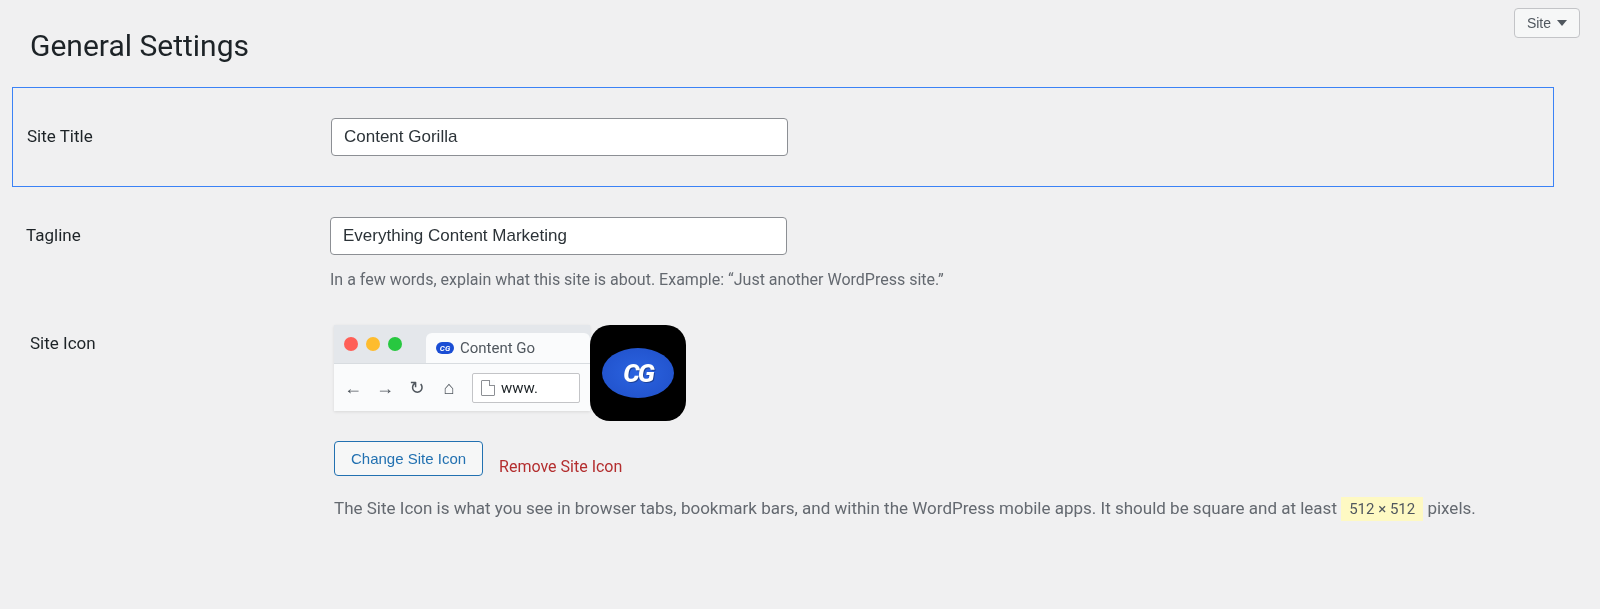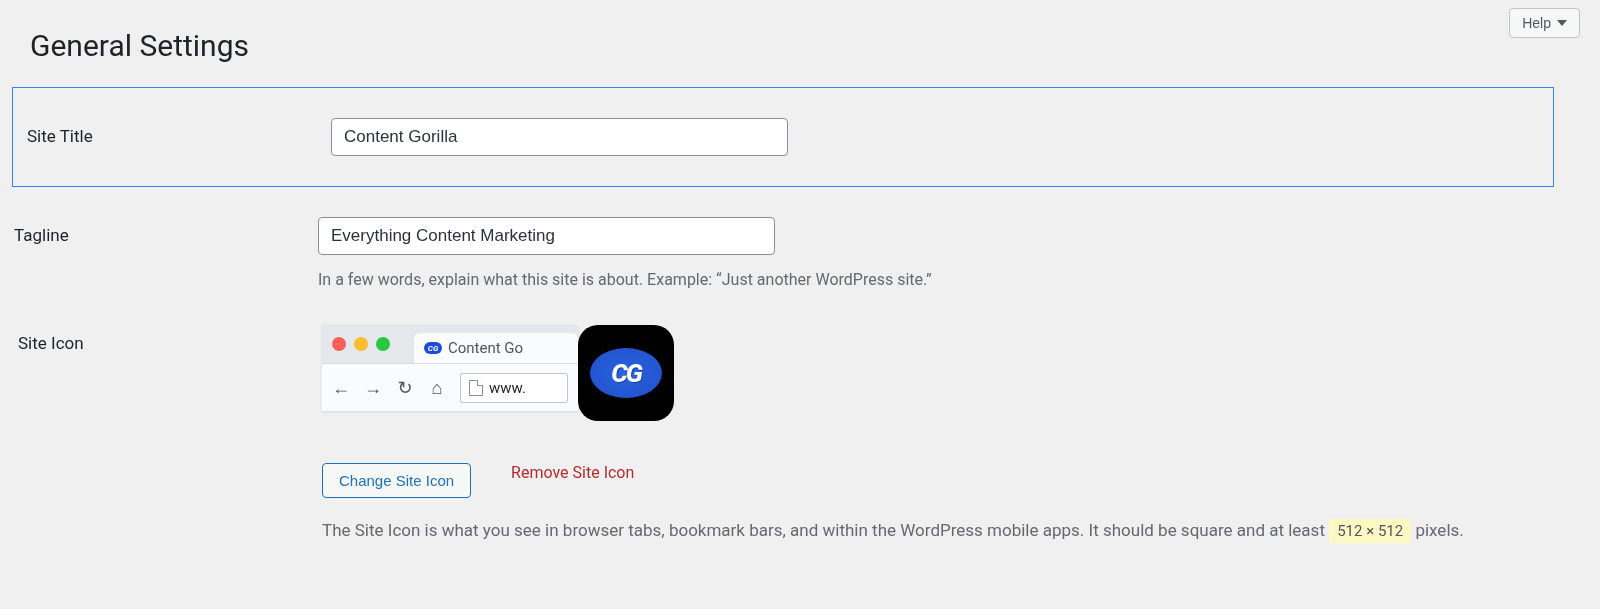--- a/index.html
+++ b/index.html
@@ -167,24 +167,24 @@
   .app-icon-inner span {
     color: #fff;
     font-size: 26px;
     font-weight: 800;
     font-style: italic;
     letter-spacing: -2px;
     text-shadow: 1px 1px 0 rgba(0,0,0,0.3);
   }
 
   .icon-buttons {
-    margin-top: 42px;
-    display: flex;
-    align-items: flex-start;
-    gap: 40px;
+    margin-top: 20px;
+    display: flex;
+    align-items: flex-end;
+    gap: 16px;
   }
   .btn {
     display:inline-block;
     padding: 8px 16px;
     font-size: 15px;
     border-radius: 4px;
     cursor: pointer;
   }
   .btn-secondary {
     border: 1px solid #2271b1;
@@ -207,44 +207,44 @@
     font-size: 17px;
     color: #646970;
     margin-top: 18px;
     line-height: 1.7;
   }
 </style>
 </head>
 <body>
 
 <button class="help-btn">
-  <span>Help</span>
+  <span>Site</span>
   <span class="caret"></span>
 </button>
 
 <h1 class="page-title">General Settings</h1>
 
 <div class="form-table">
 
   <div class="form-row highlighted">
     <div class="label-cell">Site Title</div>
     <div class="field-cell">
       <input type="text" class="regular-text" value="Content Gorilla" style="">
     </div>
   </div>
 
-  <div class="form-row" style="padding-right:46px;">
+  <div class="form-row" style="padding-left:12px; padding-right:46px;">
     <div class="label-cell" style="width:318px;">Tagline</div>
     <div class="field-cell">
       <input type="text" class="regular-text" value="Everything Content Marketing" style="">
       <p class="description">In a few words, explain what this site is about. Example: “Just another WordPress site.”</p>
     </div>
   </div>
 
-  <div class="form-row" style="padding-left:4px; padding-right:46px; margin-top:10px;">
+  <div class="form-row" style="padding-left:16px; padding-right:46px; margin-top:10px;">
     <div class="label-cell" style="width:318px;">Site Icon</div>
     <div class="field-cell">
 
       <div class="site-icon-area">
         <div class="browser-preview">
           <div class="browser-tabbar">
             <div class="traffic-lights">
               <div class="traffic-light tl-red"></div>
               <div class="traffic-light tl-yellow"></div>
               <div class="traffic-light tl-green"></div>

